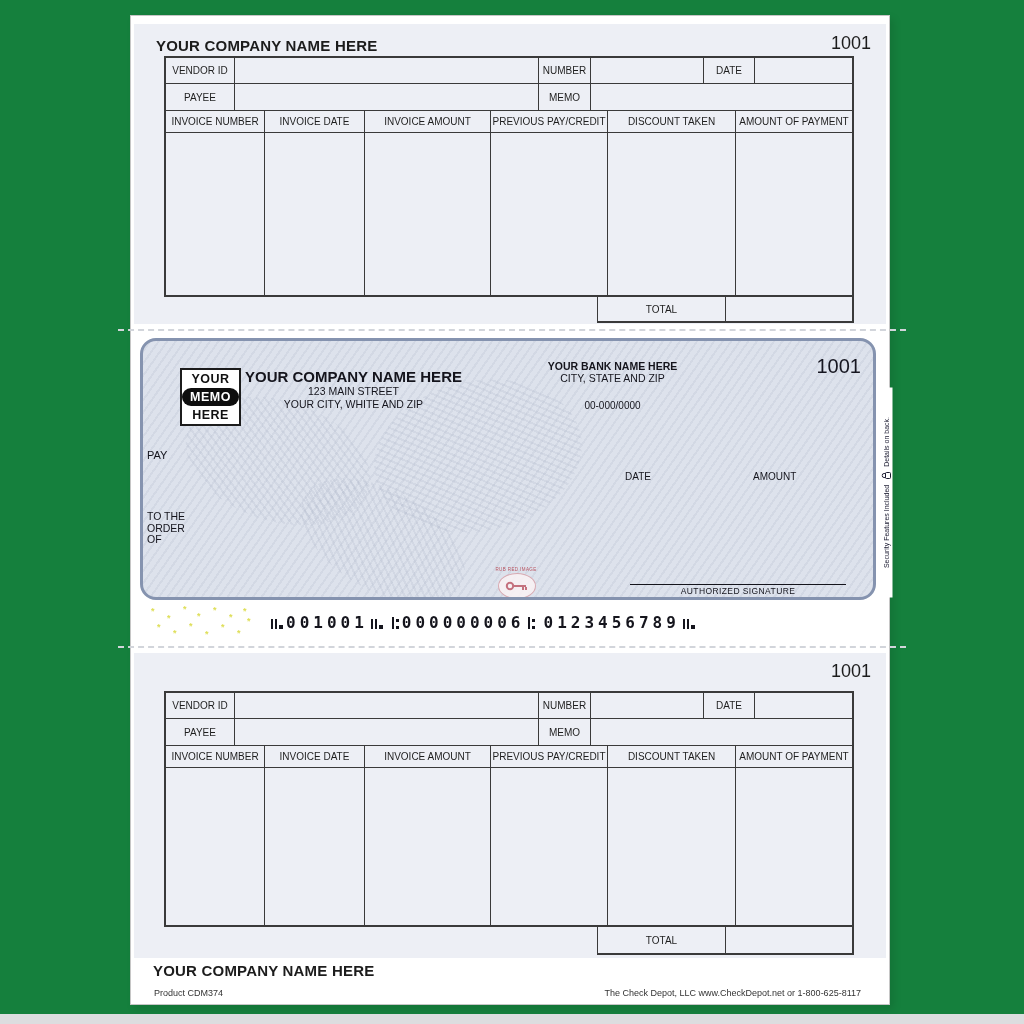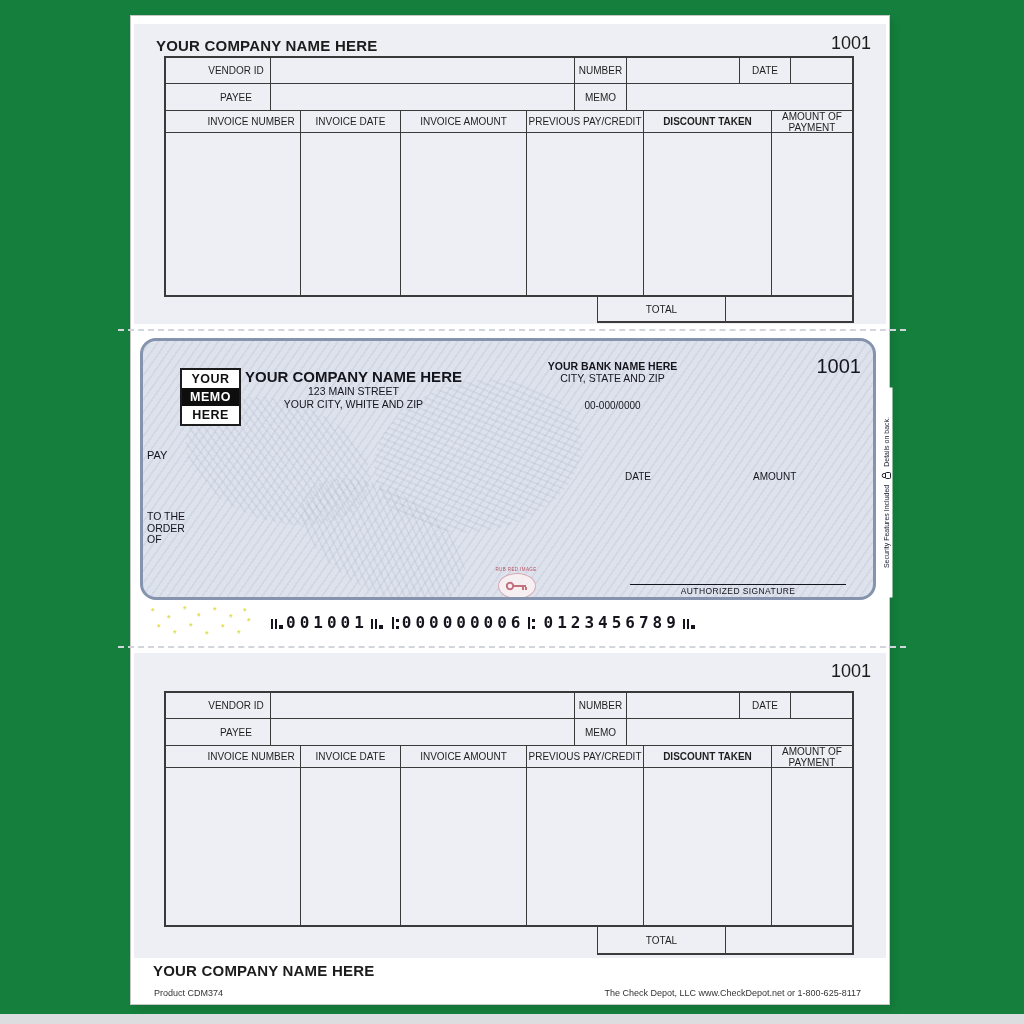--- a/index.html
+++ b/index.html
@@ -13,31 +13,31 @@
 
   .stub-bg{position:absolute;left:3px;right:3px;background:#edeff5;}
   .stub-bg.top{top:8px;height:300px;}
   .stub-bg.bottom{top:637px;height:305px;}
 
   .perf{position:absolute;left:118px;width:788px;border-top:2px dashed #d2d5db;height:0;}
 
   
   .stub-table{position:absolute;left:33px;width:690px;font-size:10px;color:#1e1e1e;}
   .t-box{border:2px solid #3a3a3a;background:transparent;box-sizing:border-box;}
-  .tr{display:flex;box-sizing:border-box;border-bottom:1px solid #3a3a3a;padding-left:36px;}
+  .tr{display:flex;box-sizing:border-box;border-bottom:1px solid #3a3a3a;}
   .tr:last-child{border-bottom:none;}
   .td{box-sizing:border-box;border-right:1px solid #3a3a3a;display:flex;align-items:center;
       justify-content:center;text-align:center;overflow:hidden;}
   .td:last-child{border-right:none;}
   .h26{height:26px;} .h27{height:27px;} .h22{height:22px;} .h28{height:28px;}
   .body-top{height:162px;} .body-bottom{height:157px;}
   .w-lbl{width:69px;} .w-vval{width:304px;} .w-num{width:52px;} .w-nval{width:113px;}
   .w-date{width:51px;} .w-dval{flex:1;} .w-mval{flex:1;}
   .w-inv1{width:99px;} .w-inv2{width:100px;} .w-inv3{width:126px;}
-  .w-inv4{width:117px;} .w-inv5{width:128px;font-weight:bold;} .w-inv6{flex:1;}
+  .w-inv4{width:117px;} .w-inv5{width:128px;} .w-inv6{flex:1;}
   .total-row{position:absolute;left:433px;width:257px;display:flex;box-sizing:border-box;
              border:1px solid #3a3a3a;border-top:none;border-right-width:2px;border-bottom-width:2px;}
   .total-row .td{height:100%;}
 
   .stub-company{position:absolute;left:22px;font-size:15px;font-weight:bold;letter-spacing:0.2px;}
   .stub-number{position:absolute;right:15px;font-size:18px;}
 
   
   .check{position:absolute;left:9px;top:322px;width:736px;height:262px;box-sizing:border-box;
          border:3px solid #8593af;border-radius:16px;background:#dde2ec;overflow:hidden;}
@@ -45,21 +45,21 @@
          background:repeating-linear-gradient(125deg,rgba(255,255,255,0) 0 5px,rgba(174,182,200,0.40) 5px 7px);}
   .blob{position:absolute;border-radius:50%;opacity:0.45;pointer-events:none;
         background:repeating-linear-gradient(35deg,rgba(255,255,255,0) 0 4px,rgba(168,176,196,0.45) 4px 6px);}
   .banner{position:absolute;left:0;right:0;top:0;height:13px;background:#2e4b7d;color:#ffffff;
           font-size:7.5px;font-weight:bold;letter-spacing:0.6px;display:flex;align-items:center;
           justify-content:center;white-space:nowrap;border-bottom:1px solid #203a63;}
   .check-number{position:absolute;top:14px;right:12px;font-size:20px;color:#161620;}
   .logo-box{position:absolute;left:37px;top:27px;width:57px;height:54px;border:2px solid #1c1c1c;
             background:#ffffff;display:flex;flex-direction:column;}
   .logo-row{flex:1;display:flex;align-items:center;justify-content:center;font-size:12.5px;
-            font-weight:bold;letter-spacing:0.5px;color:#111;}
+            font-weight:bold;letter-spacing:0.5px;color:#111;border-radius:9px;}
   .logo-row.inverse{background:#0e0e0e;color:#ffffff;}
   .company-block{position:absolute;left:102px;top:27px;text-align:center;color:#14141c;}
   .company-name{font-size:15px;font-weight:bold;white-space:nowrap;}
   .company-addr{font-size:10.5px;line-height:12.5px;}
   .bank-block{position:absolute;left:362px;top:19px;width:215px;text-align:center;color:#14141c;}
   .bank-name{font-size:10.5px;font-weight:bold;}
   .bank-addr{font-size:10.5px;line-height:12px;}
   .bank-fraction{font-size:10px;margin-top:16px;}
   .pay-label{position:absolute;left:4px;top:108px;font-size:11px;color:#14141c;}
   .date-label{position:absolute;left:482px;top:130px;font-size:10px;color:#14141c;}

